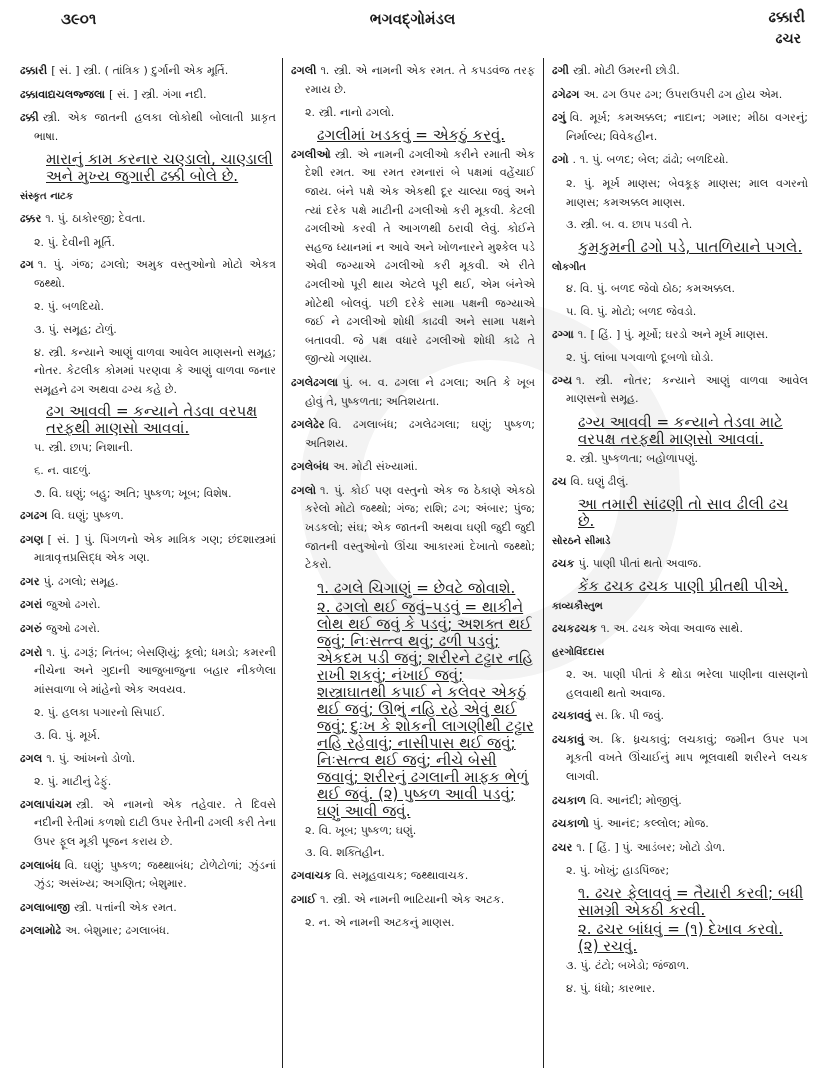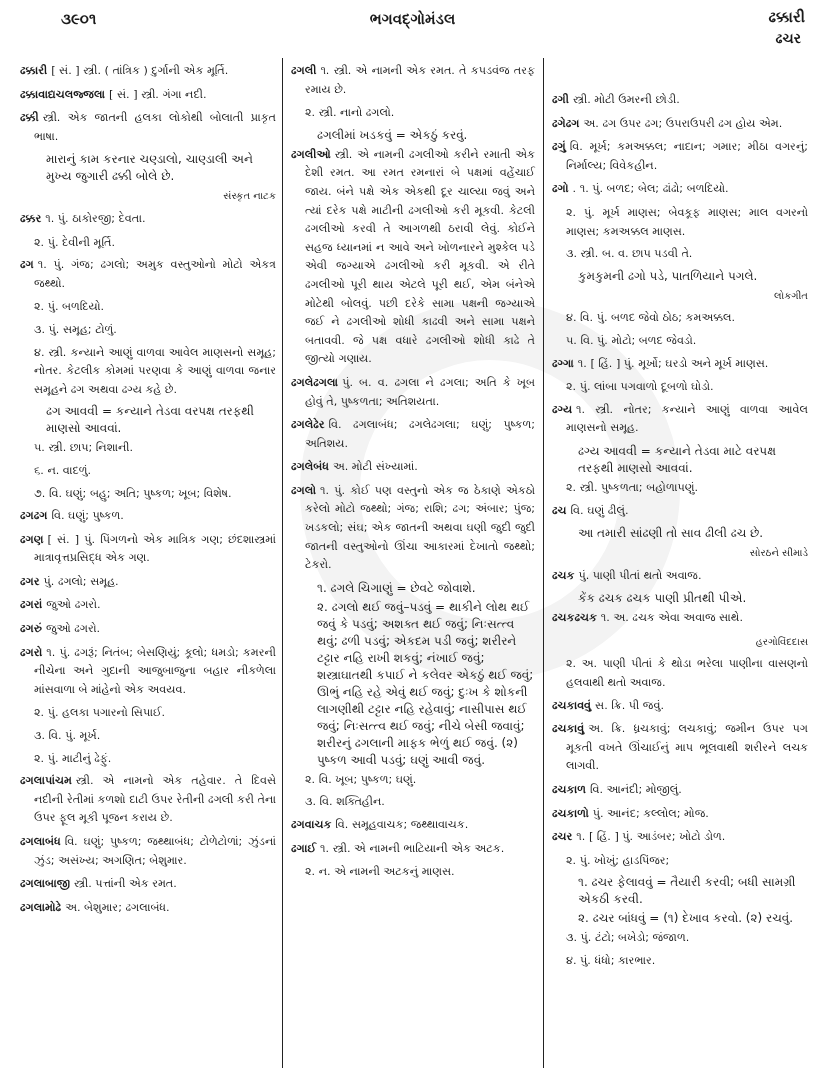--- a/index.html
+++ b/index.html
@@ -21,29 +21,29 @@
   .guide-first { position: absolute; right: 20px; top: 8px; font-size: 15px; font-weight: bold; }
   .guide-last { position: absolute; right: 24px; top: 30px; font-size: 14px; font-weight: bold; }
 
   .columns {
     position: absolute; top: 58px; left: 14px; width: 800px; height: 1010px;
     display: flex;
   }
   .col { box-sizing: border-box; padding: 4px 6px; font-size: 11.2px; line-height: 18.6px; }
   .col-1 { width: 268px; }
   .col-2 { width: 262px; border-left: 1.5px solid #222; border-right: 1.5px solid #222; padding-left: 8px; padding-right: 8px; }
-  .col-3 { width: 270px; padding-left: 8px; margin-top: 29px; }
+  .col-3 { width: 270px; padding-left: 8px; }
 
   .entry { margin: 0 0 5px 0; text-align: justify; }
   .entry .hw { font-weight: bold; margin-right: 4px; }
   .entry .body { }
   .sense { margin: 0 0 4px 14px; text-align: justify; }
   .cont { padding-left: 14px; text-indent: -14px; }
-  .example { margin: 0 0 2px 26px; font-size: 12px; line-height: 17px; }
-  .source { text-align: right; font-size: 10px; font-weight: normal; margin: 0 0 4px 0; }
+  .example { margin: 0 0 2px 26px; font-size: 15px; line-height: 17px; text-decoration: underline; }
+  .source { font-size: 10px; font-weight: bold; margin: 0 0 4px 0; }
 </style>
 </head>
 <body>
 
 <div class="watermark"></div>
 
 <div class="header">
   <span class="page-num">૩૯૦૧</span>
   <span class="running-title">ભગવદ્ગોમંડલ</span>
   <span class="guide-first">ઢક્કારી</span>
@@ -68,20 +68,21 @@
       <div class="sense">૬. ન. વાદળું.</div>
       <div class="sense">૭. વિ. ઘણું; બહુ; અતિ; પુષ્કળ; ખૂબ; વિશેષ.</div>
       <div class="entry cont"><span class="hw">ઢગઢગ</span><span class="body">વિ. ઘણું; પુષ્કળ.</span></div>
       <div class="entry cont"><span class="hw">ઢગણ</span><span class="body">[ સં. ] પું. પિંગળનો એક માત્રિક ગણ; છંદશાસ્ત્રમાં માત્રાવૃત્તપ્રસિદ્ધ એક ગણ.</span></div>
       <div class="entry cont"><span class="hw">ઢગર</span><span class="body">પું. ઢગલો; સમૂહ.</span></div>
       <div class="entry cont"><span class="hw">ઢગરાં</span><span class="body">જુઓ ઢગરો.</span></div>
       <div class="entry cont"><span class="hw">ઢગરું</span><span class="body">જુઓ ઢગરો.</span></div>
       <div class="entry cont"><span class="hw">ઢગરો</span><span class="body">૧. પું. ઢગરૂં; નિતંબ; બેસણિયું; કૂલો; ધમડો; કમરની નીચેના અને ગુદાની આજુબાજુના બહાર નીકળેલા માંસવાળા બે માંહેનો એક અવયવ.</span></div>
       <div class="sense">૨. પું. હલકા પગારનો સિપાઈ.</div>
       <div class="sense">૩. વિ. પું. મૂર્ખ.</div>
+      <div class="entry cont"><span class="hw">ઢગલ</span><span class="body">૧. પું. આંખનો ડોળો.</span></div>
       <div class="sense">૨. પું. માટીનું ઢેફું.</div>
       <div class="entry cont"><span class="hw">ઢગલાપાંચમ</span><span class="body">સ્ત્રી. એ નામનો એક તહેવાર. તે દિવસે નદીની રેતીમાં કળશો દાટી ઉપર રેતીની ઢગલી કરી તેના ઉપર ફૂલ મૂકી પૂજન કરાય છે.</span></div>
       <div class="entry cont"><span class="hw">ઢગલાબંધ</span><span class="body">વિ. ઘણું; પુષ્કળ; જથ્થાબંધ; ટોળેટોળાં; ઝુંડનાં ઝુંડ; અસંખ્ય; અગણિત; બેશુમાર.</span></div>
       <div class="entry cont"><span class="hw">ઢગલાબાજી</span><span class="body">સ્ત્રી. પત્તાંની એક રમત.</span></div>
       <div class="entry cont"><span class="hw">ઢગલામોઢે</span><span class="body">અ. બેશુમાર; ઢગલાબંધ.</span></div>
     </div>
   <div class="col col-2">
       <div class="entry cont"><span class="hw">ઢગલી</span><span class="body">૧. સ્ત્રી. એ નામની એક રમત. તે કપડવંજ તરફ રમાય છે.</span></div>
       <div class="sense">૨. સ્ત્રી. નાનો ઢગલો.</div>
       <div class="example">ઢગલીમાં ખડકવું = એકઠું કરવું.</div>
@@ -112,20 +113,21 @@
       <div class="entry cont"><span class="hw">ઢગ્ગા</span><span class="body">૧. [ હિં. ] પું. મૂર્ખો; ઘરડો અને મૂર્ખ માણસ.</span></div>
       <div class="sense">૨. પું. લાંબા પગવાળો દૂબળો ઘોડો.</div>
       <div class="entry cont"><span class="hw">ઢગ્ય</span><span class="body">૧. સ્ત્રી. નોતર; કન્યાને આણું વાળવા આવેલ માણસનો સમૂહ.</span></div>
       <div class="example">ઢગ્ય આવવી = કન્યાને તેડવા માટે વરપક્ષ તરફથી માણસો આવવાં.</div>
       <div class="sense">૨. સ્ત્રી. પુષ્કળતા; બહોળાપણું.</div>
       <div class="entry cont"><span class="hw">ઢચ</span><span class="body">વિ. ઘણું ઢીલું.</span></div>
       <div class="example">આ તમારી સાંઢણી તો સાવ ઢીલી ઢચ છે.</div>
       <div class="source">સોરઠને સીમાડે</div>
       <div class="entry cont"><span class="hw">ઢચક</span><span class="body">પું. પાણી પીતાં થતો અવાજ.</span></div>
       <div class="example">કેંક ઢચક ઢચક પાણી પ્રીતથી પીએ.</div>
+      <div class="source">કાવ્યકૌસ્તુભ</div>
       <div class="entry cont"><span class="hw">ઢચકઢચક</span><span class="body">૧. અ. ઢચક એવા અવાજ સાથે.</span></div>
       <div class="source">હરગોવિંદદાસ</div>
       <div class="sense">૨. અ. પાણી પીતાં કે થોડા ભરેલા પાણીના વાસણનો હલવાથી થતો અવાજ.</div>
       <div class="entry cont"><span class="hw">ઢચકાવવું</span><span class="body">સ. ક્રિ. પી જવું.</span></div>
       <div class="entry cont"><span class="hw">ઢચકાવું</span><span class="body">અ. ક્રિ. ધ્રચકાવું; લચકાવું; જમીન ઉપર પગ મૂકતી વખતે ઊંચાઈનું માપ ભૂલવાથી શરીરને લચક લાગવી.</span></div>
       <div class="entry cont"><span class="hw">ઢચકાળ</span><span class="body">વિ. આનંદી; મોજીલું.</span></div>
       <div class="entry cont"><span class="hw">ઢચકાળો</span><span class="body">પું. આનંદ; કલ્લોલ; મોજ.</span></div>
       <div class="entry cont"><span class="hw">ઢચર</span><span class="body">૧. [ હિં. ] પું. આડંબર; ખોટો ડોળ.</span></div>
       <div class="sense">૨. પું. ખોખું; હાડપિંજર;</div>
       <div class="example">૧. ઢચર ફેલાવવું = તૈયારી કરવી; બધી સામગ્રી એકઠી કરવી.</div>

